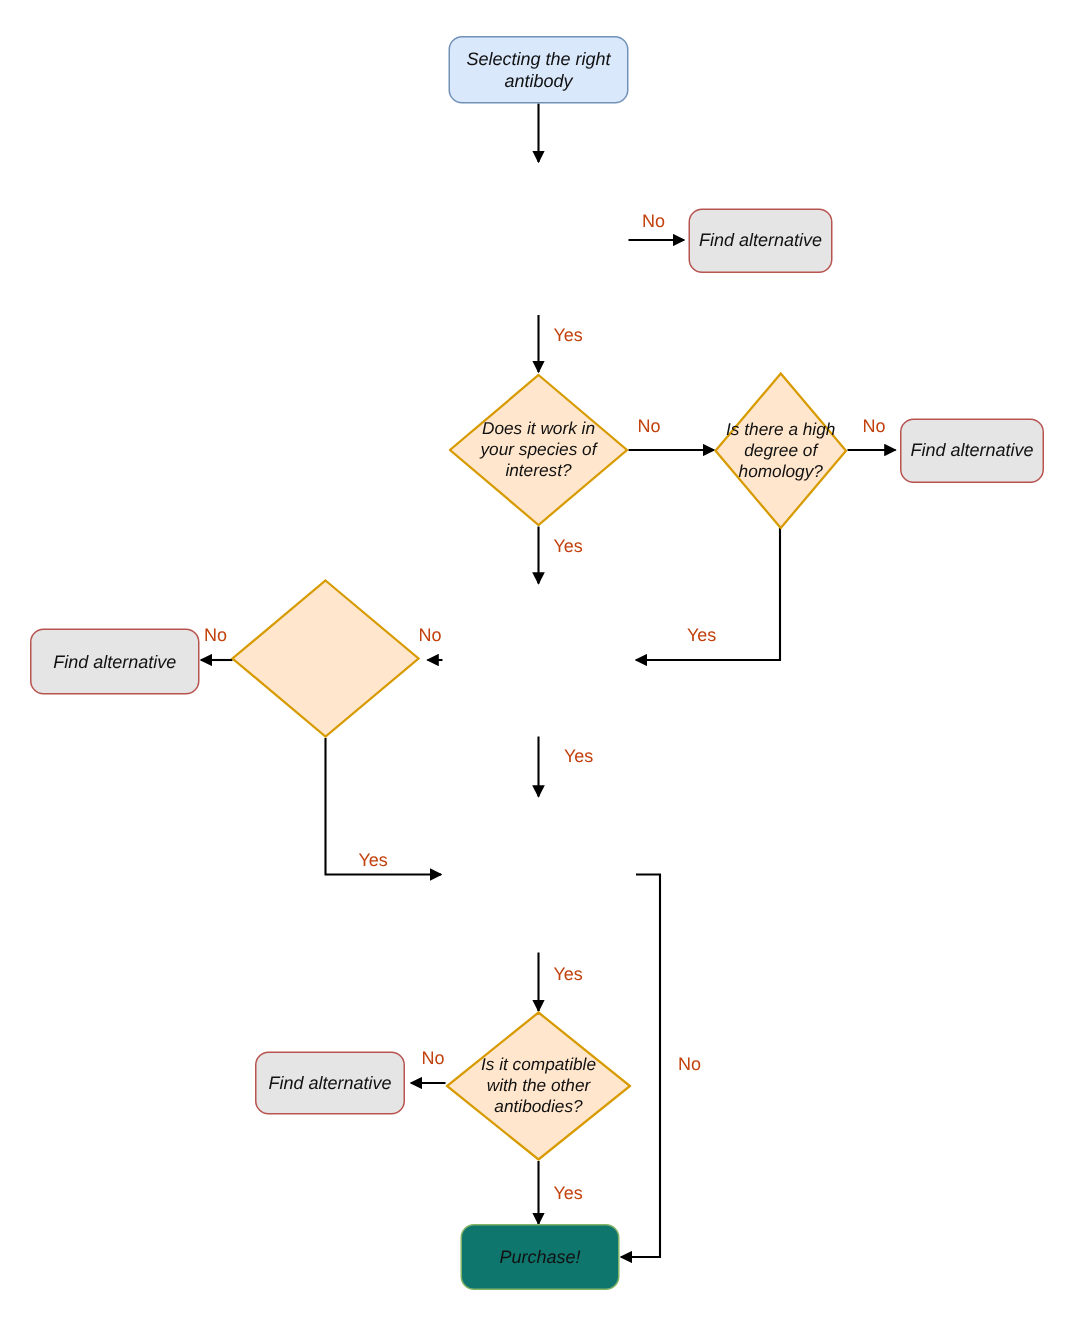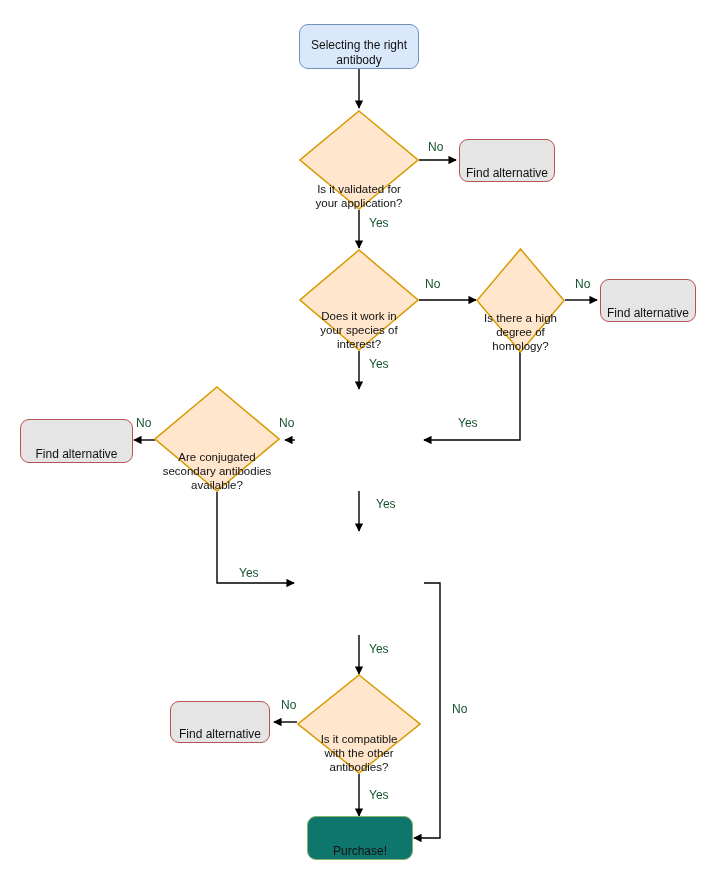--- a/index.html
+++ b/index.html
@@ -24,26 +24,27 @@
     left: 0;
     top: 0;
     width: 721px;
     height: 881px;
     pointer-events: none;
   }
   .node {
     position: absolute;
     box-sizing: border-box;
     display: flex;
-    align-items: flex-end;
+    align-items: center;
     justify-content: center;
     text-align: center;
     color: #111111;
     font-size: 12px;
     line-height: 15px;
+    font-style: italic;
   }
   .node-label {
     display: block;
     white-space: pre-line;
     padding: 0 4px;
   }
   
   .box {
     border-radius: 9px;
     border: 1px solid;
@@ -73,21 +74,21 @@
   }
   .diamond .node-label {
     position: relative;
     z-index: 2;
     font-size: 11.5px;
     line-height: 14px;
   }
   .edge-label {
     position: absolute;
     font-size: 12px;
-    color: #14532d;
+    color: #c2410c;
     white-space: nowrap;
     line-height: 14px;
   }
 </style>
 </head>
 <body>
 
 <div id="canvas">
 
   <svg id="edges" viewBox="0 0 721 881" xmlns="http://www.w3.org/2000/svg">
@@ -128,27 +129,20 @@
 
       <path d="M 359,774 L 359,816"></path>
     </g>
   </svg>
 
   <div class="node box start" style="left:299px; top:24px; width:120px; height:45px;">
     <span class="node-label">Selecting the right
 antibody</span>
   </div>
 
-  <div class="node diamond" style="left:299px; top:110px; width:120px; height:100px;">
-    <svg class="dia-svg" viewBox="0 0 120 100" preserveAspectRatio="none">
-      <polygon points="60,1 119,50 60,99 1,50" fill="#ffe6cc" stroke="#d79b00" stroke-width="1.5"></polygon>
-    </svg>
-    <span class="node-label">Is it validated for
-your application?</span>
-  </div>
 
   <div class="node box reject" style="left:459px; top:139px; width:96px; height:43px;">
     <span class="node-label">Find alternative</span>
   </div>
 
   <div class="node diamond" style="left:476px; top:248px; width:89px; height:105px;">
     <svg class="dia-svg" viewBox="0 0 89 105" preserveAspectRatio="none">
       <polygon points="44.5,1 88,52.5 44.5,104 1,52.5" fill="#ffe6cc" stroke="#d79b00" stroke-width="1.5"></polygon>
     </svg>
     <span class="node-label">Is there a high
@@ -167,23 +161,20 @@
 
   <div class="node box reject" style="left:600px; top:279px; width:96px; height:43px;">
     <span class="node-label">Find alternative</span>
   </div>
 
 
   <div class="node diamond" style="left:154px; top:386px; width:126px; height:106px;">
     <svg class="dia-svg" viewBox="0 0 126 106" preserveAspectRatio="none">
       <polygon points="63,1 125,53 63,105 1,53" fill="#ffe6cc" stroke="#d79b00" stroke-width="1.5"></polygon>
     </svg>
-    <span class="node-label">Are conjugated
-secondary antibodies
-available?</span>
   </div>
 
   <div class="node box reject" style="left:20px; top:419px; width:113px; height:44px;">
     <span class="node-label">Find alternative</span>
   </div>
 
 
   <div class="node diamond" style="left:297px; top:674px; width:124px; height:100px;">
     <svg class="dia-svg" viewBox="0 0 124 100" preserveAspectRatio="none">
       <polygon points="62,1 123,50 62,99 1,50" fill="#ffe6cc" stroke="#d79b00" stroke-width="1.5"></polygon>

